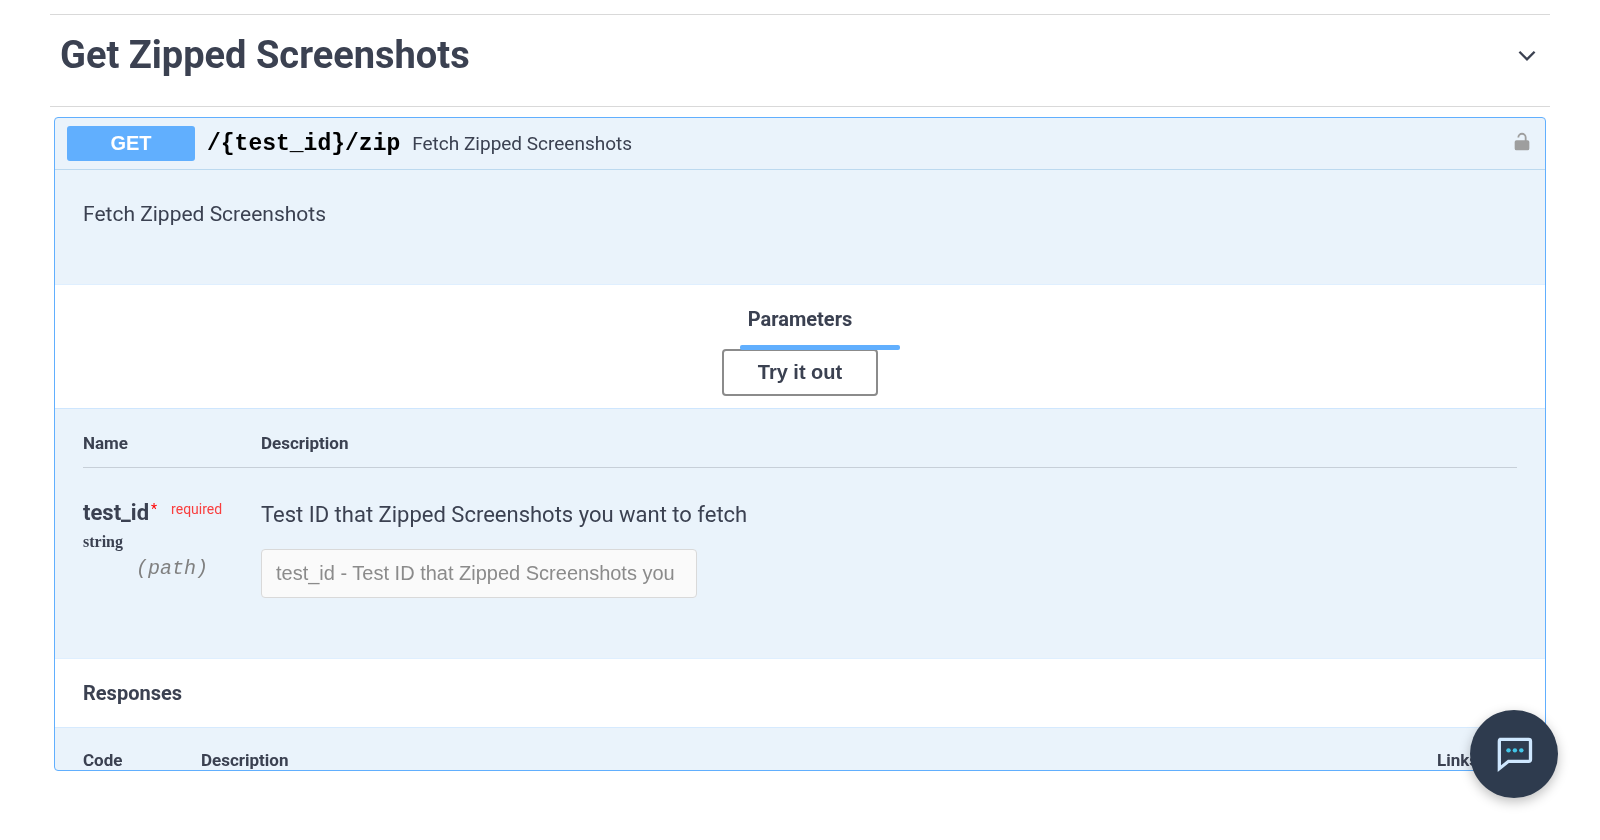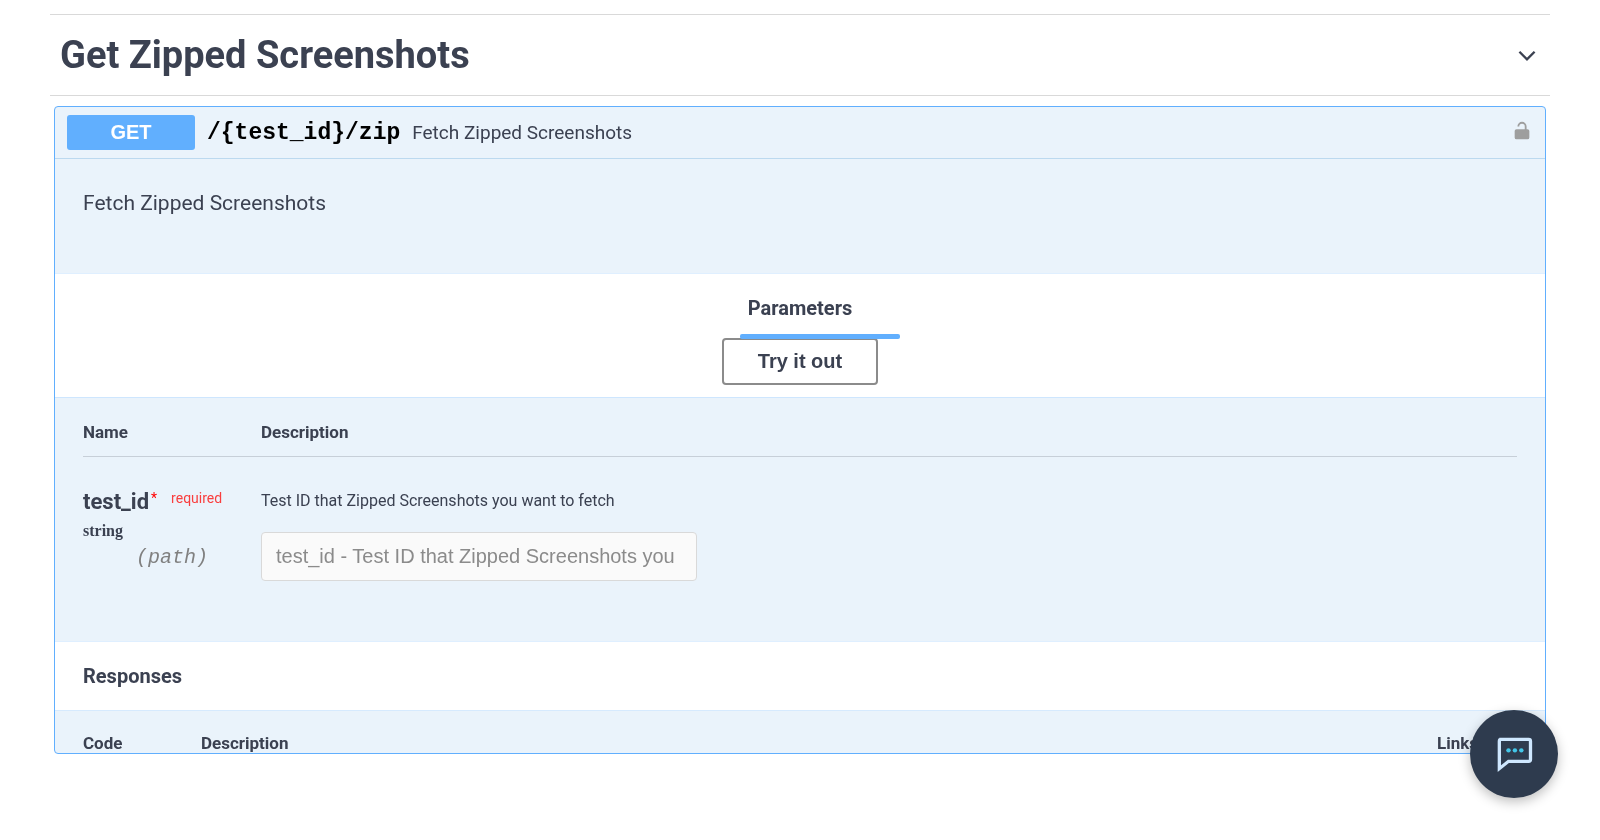--- a/index.html
+++ b/index.html
@@ -16,21 +16,21 @@
   }
   .hr-top {
     border: none;
     border-top: 1px solid #d9d9d9;
     margin: 14px 0 18px 0;
   }
   .section-header {
     display: flex;
     align-items: center;
     justify-content: space-between;
-    padding: 0 10px 18px 10px;
+    padding: 0 10px 29px 10px;
     border-bottom: 1px solid #d9d9d9;
     margin-bottom: 10px;
   }
   .section-title {
     font-size: 38px;
     font-weight: 700;
     color: #3b4151;
   }
   .chevron {
     width: 26px;
@@ -169,21 +169,21 @@
   .param-in {
     font-family: "Courier New", Courier, monospace;
     font-style: italic;
     font-size: 20px;
     color: #808080;
     margin-top: 6px;
     text-align: center;
   }
   .param-desc-cell { flex: 1; }
   .param-desc {
-    font-size: 16px;
+    font-size: 22px;
     color: #3b4151;
     margin-top: 2px;
     margin-bottom: 22px;
   }
   .param-input {
     width: 436px;
     padding: 12px 14px;
     font-size: 20px;
     border: 1px solid #d9d9d9;
     border-radius: 4px;

